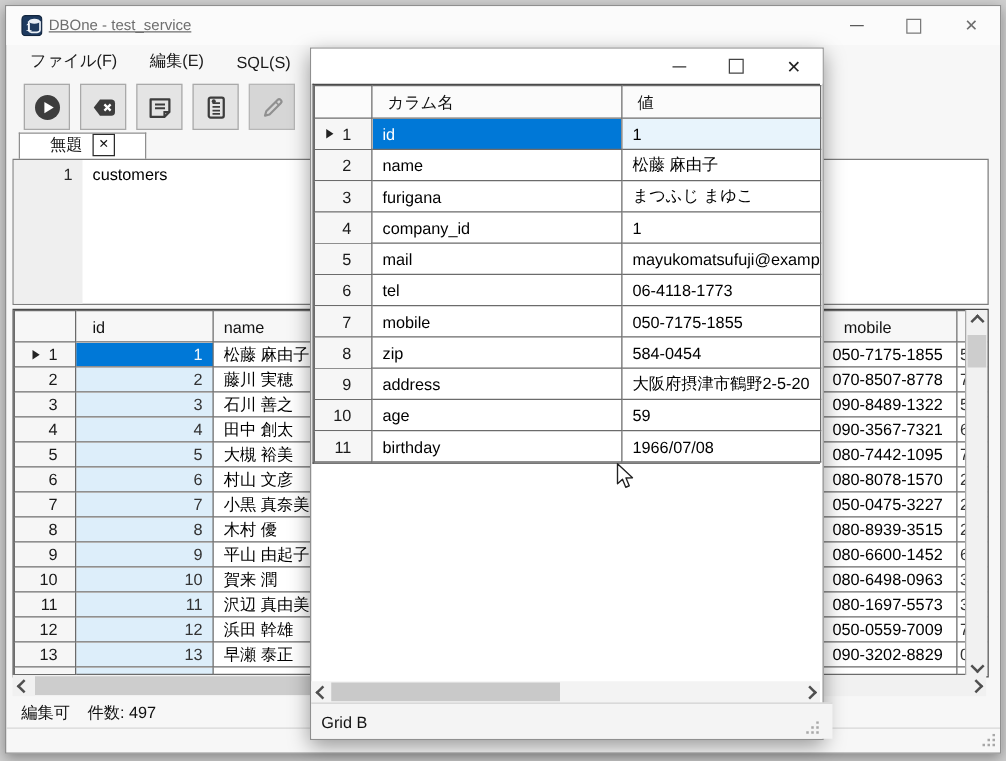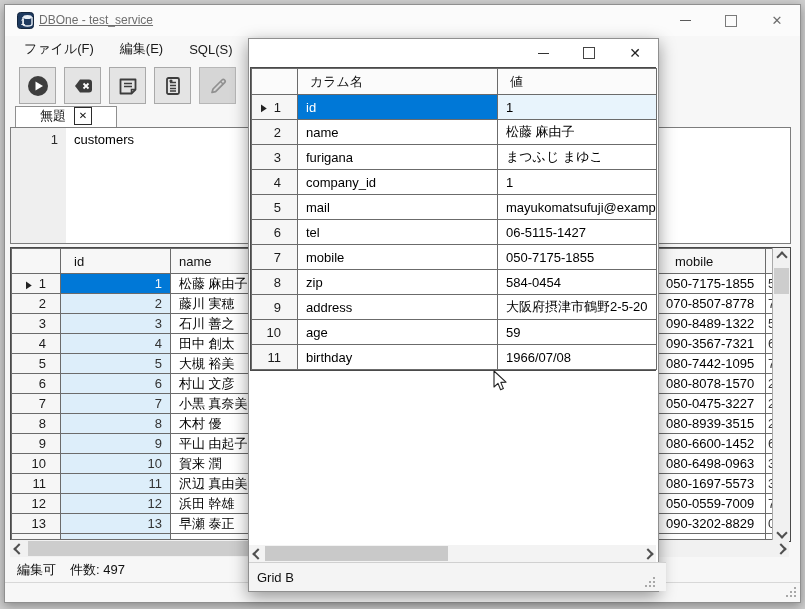--- a/index.html
+++ b/index.html
@@ -382,21 +382,21 @@
             <td class="dval">1</td>
           </tr>
       <tr>
             <td class="drh">5</td>
             <td class="dcol">mail</td>
             <td class="dval">mayukomatsufuji@example.c</td>
           </tr>
       <tr>
             <td class="drh">6</td>
             <td class="dcol">tel</td>
-            <td class="dval">06-5115-1427</td>
+            <td class="dval">06-4118-1773</td>
           </tr>
       <tr>
             <td class="drh">7</td>
             <td class="dcol">mobile</td>
             <td class="dval">050-7175-1855</td>
           </tr>
       <tr>
             <td class="drh">8</td>
             <td class="dcol">zip</td>
             <td class="dval">584-0454</td>

